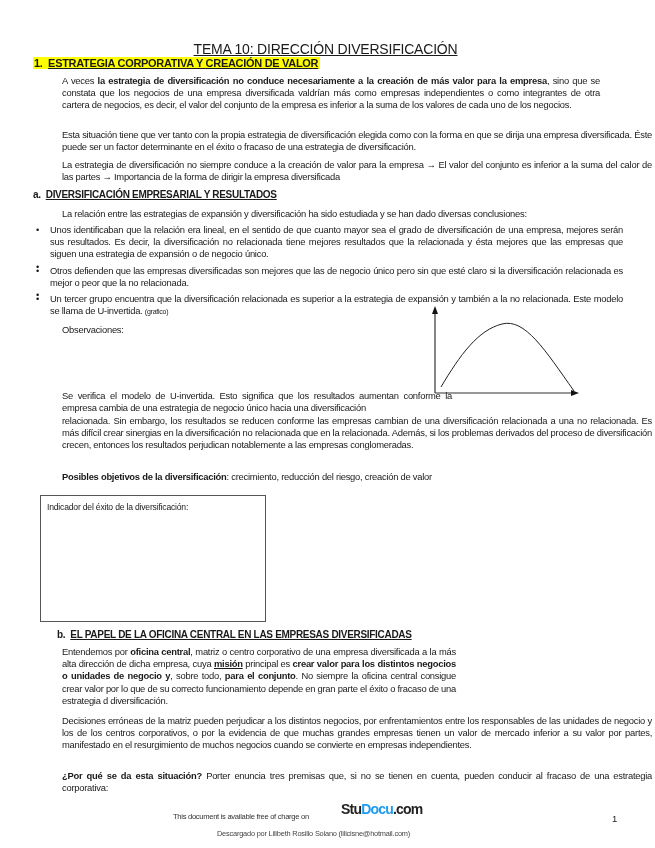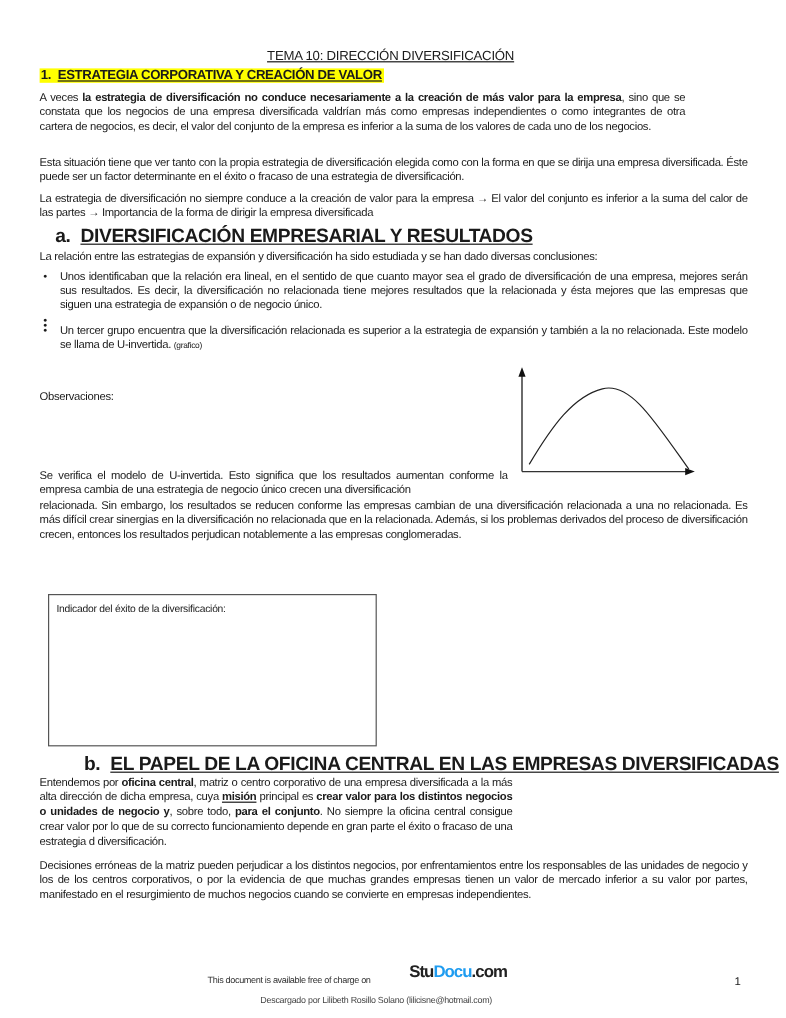--- a/index.html
+++ b/index.html
@@ -1,34 +1,34 @@
 <!DOCTYPE html>
 <html><head>
 <meta charset="utf-8">
 <style>
   html, body { margin: 0; padding: 0; background: #ffffff; }
   body { width: 655px; height: 848px; position: relative; overflow: hidden;
          font-family: "Liberation Sans", sans-serif; color: #1a1a1a; }
   .page { position: absolute; left: 0; top: 0; width: 655px; height: 848px; }
   .abs { position: absolute; }
-  .t { font-size: 9.4px; line-height: 12.2px; letter-spacing: -0.25px; }
+  .t { font-size: 9.4px; line-height: 12.2px; letter-spacing: -0.25px; margin-left: 29px; }
   .j { text-align: justify; }
-  .doc-title { left: 0; width: 651px; top: 41px; text-align: center; font-size: 11px;
+  .doc-title { left: 0; width: 651px; top: 41px; text-align: center; font-size: 14px;
                font-weight: normal; text-decoration: underline; letter-spacing: -0.2px; }
   .h1 { left: 33px; top: 57px; font-size: 11px; font-weight: bold; background: #ffff00;
         padding: 0 2px 0 1px; letter-spacing: -0.3px; }
   .h1 .u { text-decoration: underline; }
-  .h2 { font-size: 16px; font-weight: bold; letter-spacing: -0.3px; margin-left: 13px; }
+  .h2 { font-size: 10px; font-weight: bold; letter-spacing: -0.3px; }
   .h2 .u { text-decoration: underline; }
   b { font-weight: bold; }
   .bullet-list { list-style: none; margin: 0; padding: 0; }
   .bullet-list li { position: relative; padding-left: 17px; }
   .bullet-list li::before { content: "\2022"; position: absolute; left: 3px; top: 0; }
   .gap { height: 4px; }
-  .box { left: 40px; top: 495px; width: 274px; height: 127px; border: 1px solid #555; box-sizing: border-box; }
+  .box { left: 40px; top: 495px; width: 226px; height: 127px; border: 1px solid #555; box-sizing: border-box; }
   .box-label { position: absolute; left: 6px; top: 6px; font-size: 8.6px; letter-spacing: -0.2px; }
   .chart { left: 385px; top: 300px; width: 270px; height: 120px; }
   .chart text { font-family: "Liberation Sans", sans-serif; fill: #222; }
   .footer-avail { left: 173px; top: 812px; font-size: 7.6px; color: #333; letter-spacing: -0.3px; }
   .logo { left: 341px; top: 801px; font-size: 14px; font-weight: bold; letter-spacing: -0.8px; color: #222; }
   .logo .blue { color: #1f9cf0; }
   .footer-dl { left: 0; width: 627px; top: 829px; text-align: center; font-size: 7.4px; color: #444; letter-spacing: -0.2px; }
   .pageno { left: 612px; top: 813px; font-size: 9.5px; }
   .small { font-size: 7px; }
 </style>
@@ -55,20 +55,21 @@
   <div class="abs h2" style="left:33px; top:189px;">
     <span>a.</span>&nbsp;
     <span class="u">DIVERSIFICACIÓN EMPRESARIAL Y RESULTADOS</span>
   </div>
 
   <div class="abs t" style="left:33px; top:208px; width:590px;">La relación entre las estrategias de expansión y diversificación ha sido estudiada y se han dado diversas conclusiones:</div>
 
   <ul class="abs t j bullet-list" style="left:33px; top:224px; width:590px;">
     <li>Unos identificaban que la relación era lineal, en el sentido de que cuanto mayor sea el grado de diversificación de una empresa, mejores serán sus resultados. Es decir, la diversificación no relacionada tiene mejores resultados que la relacionada y ésta mejores que las empresas que siguen una estrategia de expansión o de negocio único.</li>
     <li class="gap"></li>
+    <li>Otros defienden que las empresas diversificadas son mejores que las de negocio único pero sin que esté claro si la diversificación relacionada es mejor o peor que la no relacionada.</li>
     <li class="gap"></li>
     <li><span>Un tercer grupo encuentra que la diversificación relacionada es superior a la estrategia de expansión y también a la no relacionada. Este modelo se llama de U-invertida.</span> <span class="small">(grafico)</span></li>
   </ul>
 
   <div class="abs t" style="left:33px; top:324px;">Observaciones:</div>
 
 
   <svg class="abs chart" viewBox="385 300 270 120">
     <line x1="435" y1="393" x2="435" y2="312" stroke="#333" stroke-width="1.2"></line>
     <polygon points="435,306 432,314 438,314" fill="#111"></polygon>
@@ -80,39 +81,45 @@
     <text x="557" y="339" font-size="6.5" font-weight="bold" text-anchor="middle"></text>
     <text x="557" y="348" font-size="6.5" font-weight="bold" text-anchor="middle"></text>
     <text x="582" y="386" font-size="6.5"></text>
     <text x="582" y="395" font-size="6.5"></text>
     <text x="457" y="402" font-size="6.5" text-anchor="middle"></text>
     <text x="457" y="410" font-size="6.5" text-anchor="middle"></text>
     <text x="504" y="402" font-size="6.5" text-anchor="middle"></text>
     <text x="552" y="402" font-size="6.5" text-anchor="middle"></text>
   </svg>
 
-  <div class="abs t j" style="left:33px; top:390px; width:390px;">Se verifica el modelo de U-invertida. Esto significa que los resultados aumentan conforme la empresa cambia de una estrategia de negocio único crecen una diversificación</div>
+  <div class="abs t j" style="left:33px; top:390px; width:390px;">Se verifica el modelo de U-invertida. Esto significa que los resultados aumentan conforme la empresa cambia de una estrategia de negocio único hacia una diversificación</div>
   <div class="abs t j" style="left:33px; top:415px; width:590px;">relacionada. Sin embargo, los resultados se reducen conforme las empresas cambian de una diversificación relacionada a una no relacionada. Es más difícil crear sinergias en la diversificación no relacionada que en la relacionada. Además, si los problemas derivados del proceso de diversificación crecen, entonces los resultados perjudican notablemente a las empresas conglomeradas.</div>
 
+  <div class="abs t" style="left:33px; top:471px; width:590px;">
+    <b>Posibles objetivos de la diversificación</b><span>: crecimiento, reducción del riesgo, creación de valor</span>
+  </div>
 
   <div class="abs box">
     <div class="box-label">Indicador del éxito de la diversificación:</div>
   </div>
 
   <div class="abs h2" style="left:33px; top:629px;padding-left:24px;">
     <span>b.</span>&nbsp;
     <span class="u">EL PAPEL DE LA OFICINA CENTRAL EN LAS EMPRESAS DIVERSIFICADAS</span>
   </div>
 
   <div class="abs t j" style="left:33px; top:646px; width:394px;">
     <span>Entendemos por </span><b>oficina central</b><span>, matriz o centro corporativo de una empresa diversificada a la más alta dirección de dicha empresa, cuya </span><b style="text-decoration:underline;">misión</b><span> principal es </span><b>crear valor para los distintos negocios o unidades de negocio y</b><span>, sobre todo, </span><b>para el conjunto</b><span>. No siempre la oficina central consigue crear valor por lo que de su correcto funcionamiento depende en gran parte el éxito o fracaso de una estrategia d diversificación.</span>
   </div>
 
   <div class="abs t j" style="left:33px; top:715px; width:590px;">Decisiones erróneas de la matriz pueden perjudicar a los distintos negocios, por enfrentamientos entre los responsables de las unidades de negocio y los de los centros corporativos, o por la evidencia de que muchas grandes empresas tienen un valor de mercado inferior a su valor por partes, manifestado en el resurgimiento de muchos negocios cuando se convierte en empresas independientes.</div>
 
+  <div class="abs t j" style="left:33px; top:770px; width:590px;">
+    <b>¿Por qué se da esta situación?</b><span style="font-style:normal;"> Porter enuncia tres premisas que, si no se tienen en cuenta, pueden conducir al fracaso de una estrategia corporativa:</span>
+  </div>
 
   <div class="abs footer-avail">This document is available free of charge on</div>
   <a class="abs logo" style="text-decoration:none;">
     <span>Stu</span><span class="blue">Docu</span><span>.com</span>
   </a>
   <div class="abs pageno">1</div>
   <div class="abs footer-dl">Descargado por Lilibeth Rosillo Solano (lilicisne@hotmail.com)</div>
 
 </div>
 

